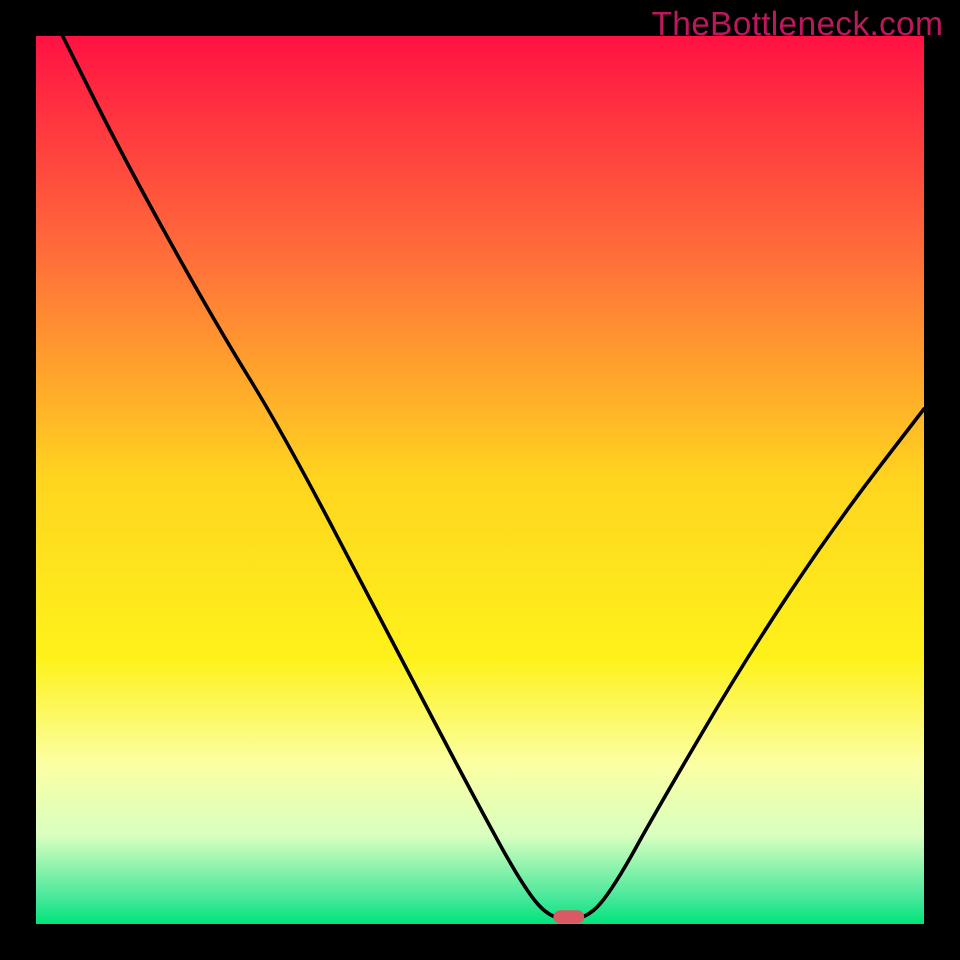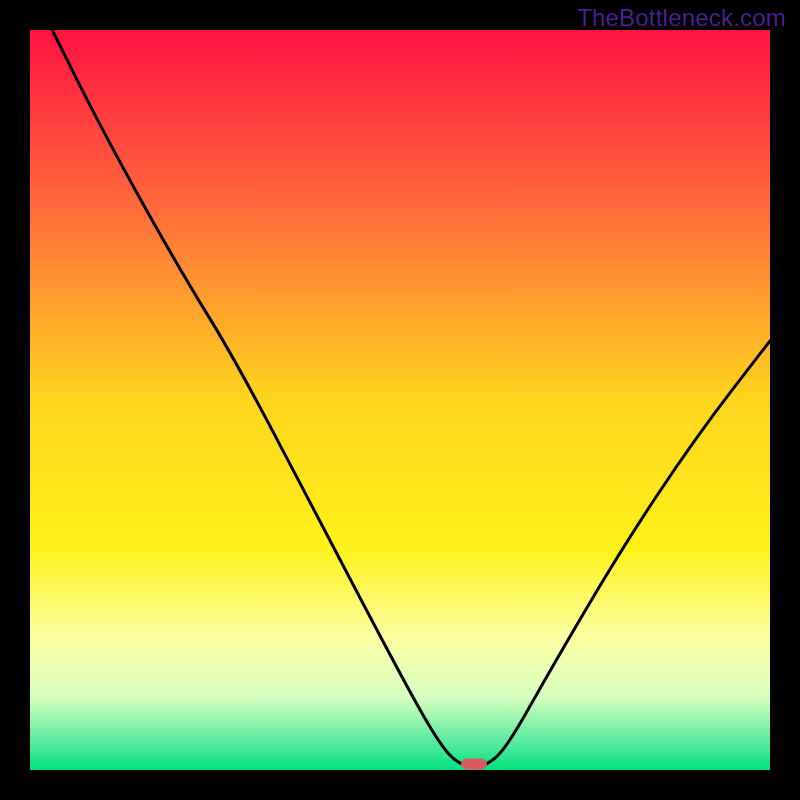--- a/index.html
+++ b/index.html
@@ -13,22 +13,22 @@
   .chart-container {
     position: relative;
     width: 800px;
     height: 800px;
   }
   .watermark {
     position: absolute;
     top: 4px;
     right: 14px;
     font-family: Arial, Helvetica, sans-serif;
-    font-size: 24px;
-    color: #4c1d95;
+    font-size: 28px;
+    color: #be185d;
     z-index: 10;
     letter-spacing: 0.2px;
   }
   svg {
     display: block;
   }
 </style>
 </head>
 <body>
 

